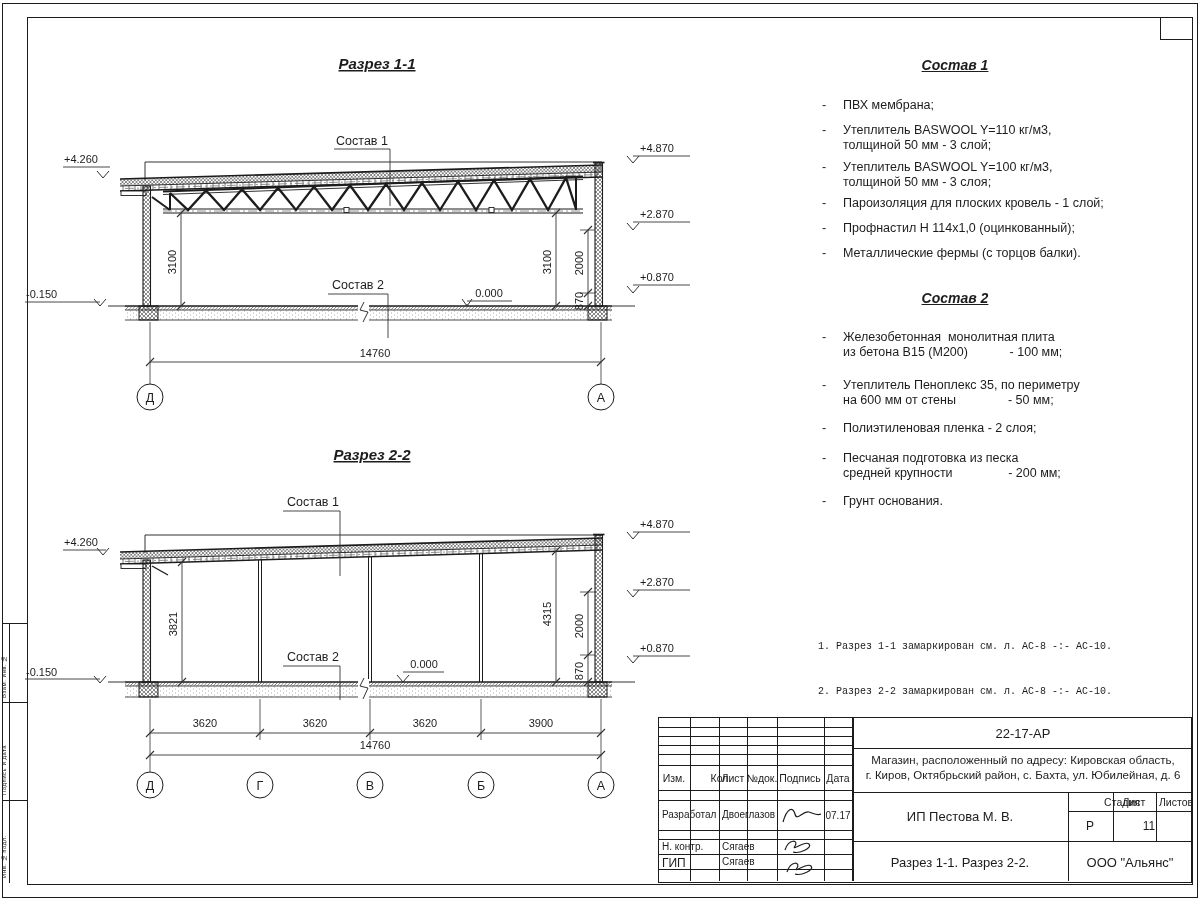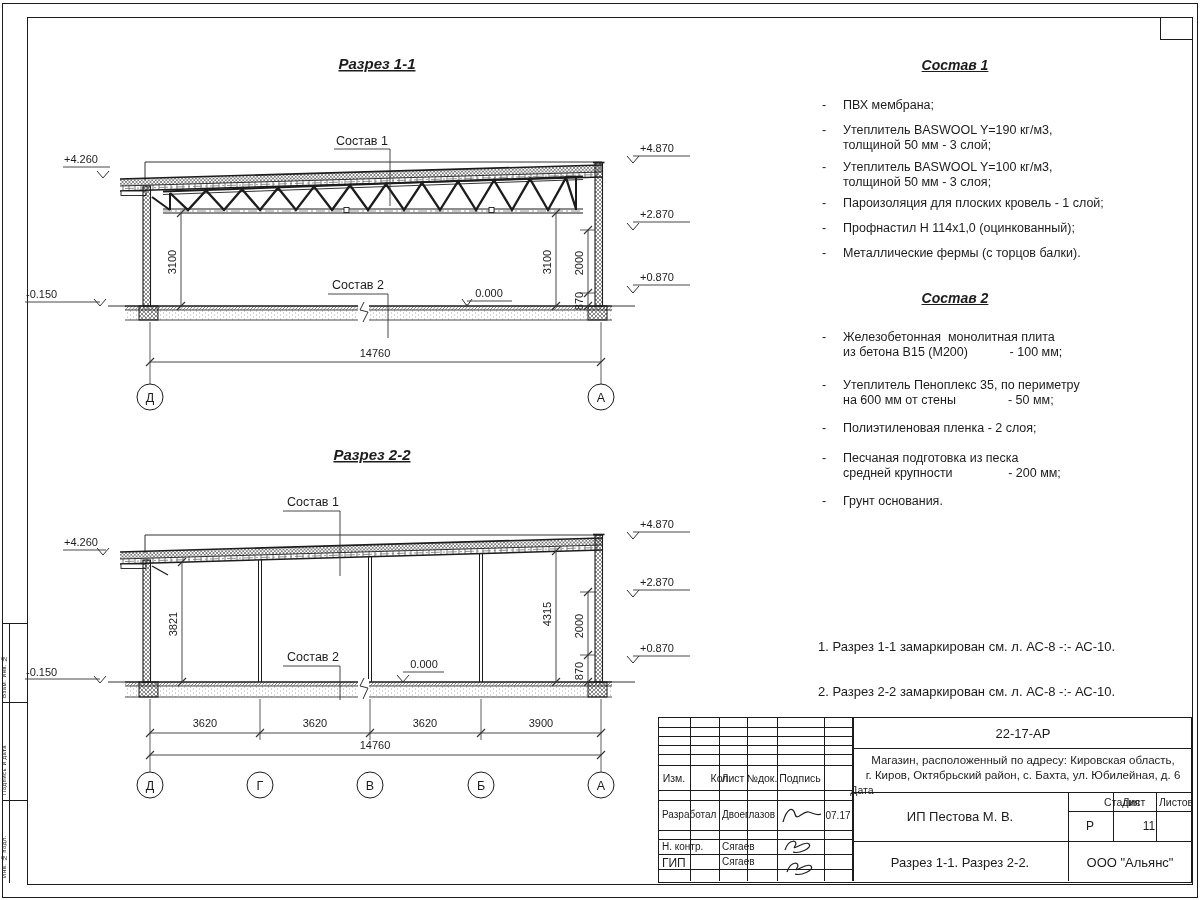--- a/index.html
+++ b/index.html
@@ -13,21 +13,21 @@
   .lbl{font-size:12.5px;}
   .dim{font-size:11px;}
   .elev{font-size:11px;}
   .bub{font-size:12.5px;}
   
   .spec-head{position:absolute;width:310px;text-align:center;font-size:14px;font-style:italic;
              font-weight:600;text-decoration:underline;}
   .spec-item{position:absolute;left:0;width:390px;font-size:12.5px;line-height:15px;}
   .spec-item .b{position:absolute;left:22px;top:0;}
   .spec-item .t{position:absolute;left:43px;top:0;white-space:pre;}
-  .notes{position:absolute;font-size:13px;line-height:15px;white-space:pre;}
+  .notes{position:absolute;font-size:10px;line-height:15px;white-space:pre;font-family:Liberation Mono, monospace;}
   
   #tb{position:absolute;left:658px;top:717px;width:534px;height:166px;border:1.6px solid #1c1c1c;box-sizing:border-box;}
   .tb-t{position:absolute;font-size:10.5px;white-space:nowrap;}
   .tb-c{transform:translate(-50%,-50%);}
   
   .vtxt{position:absolute;writing-mode:vertical-rl;transform:rotate(180deg);
         font-size:6px;letter-spacing:0.5px;color:#1c1c1c;white-space:nowrap;}
 </style>
 </head>
 <body>
@@ -265,21 +265,21 @@
 
   <div class="abs" style="left:800px;top:0;width:392px;height:700px;">
     <div class="spec-head" style="top:57px;">Состав 1</div>
 
     <div class="spec-item" style="top:98px;">
       <span class="b">-</span>
       <span class="t">ПВХ мембрана;</span>
     </div>
     <div class="spec-item" style="top:123px;">
       <span class="b">-</span>
-      <span class="t"><span>Утеплитель BASWOOL Y=190 кг/м3,</span><br><span>толщиной 50 мм - 3 слой;</span></span>
+      <span class="t"><span>Утеплитель BASWOOL Y=110 кг/м3,</span><br><span>толщиной 50 мм - 3 слой;</span></span>
     </div>
     <div class="spec-item" style="top:160px;">
       <span class="b">-</span>
       <span class="t"><span>Утеплитель BASWOOL Y=100 кг/м3,</span><br><span>толщиной 50 мм - 3 слоя;</span></span>
     </div>
     <div class="spec-item" style="top:196px;">
       <span class="b">-</span>
       <span class="t">Пароизоляция для плоских кровель - 1 слой;</span>
     </div>
     <div class="spec-item" style="top:221px;">
@@ -348,21 +348,21 @@
     <div class="ln" style="left:193px;top:30px;width:341px;height:1px;"></div>
     <div class="ln" style="left:193px;top:74px;width:341px;height:1px;"></div>
     <div class="ln" style="left:409px;top:93px;width:125px;height:1px;"></div>
     <div class="ln" style="left:193px;top:123px;width:341px;height:1px;"></div>
 
     <div class="tb-t tb-c" style="left:15px;top:60px;">Изм.</div>
     <div class="tb-t tb-c" style="left:62px;top:60px;">Кол.</div>
     <div class="tb-t tb-c" style="left:74px;top:60px;">Лист</div>
     <div class="tb-t tb-c" style="left:103px;top:60px;">№док.</div>
     <div class="tb-t tb-c" style="left:141px;top:60px;">Подпись</div>
-    <div class="tb-t tb-c" style="left:179px;top:72px;margin-left:24px;">Дата</div>
+    <div class="tb-t tb-c" style="left:179px;top:60px;">Дата</div>
 
     <div class="tb-t" style="left:3px;top:91px;font-size:10px;">Разработал</div>
     <div class="tb-t" style="left:63px;top:91px;font-size:10px;">Двоеглазов</div>
     <div class="tb-t tb-c" style="left:179px;top:97px;font-size:10px;">07.17</div>
     <div class="tb-t" style="left:3px;top:123px;font-size:10px;">Н. контр.</div>
     <div class="tb-t" style="left:63px;top:123px;font-size:10px;">Сягаев</div>
     <div class="tb-t" style="left:3px;top:138px;font-size:12px;">ГИП</div>
     <div class="tb-t" style="left:63px;top:138px;font-size:10px;">Сягаев</div>
 
     <svg class="abs" style="left:120px;top:84px;" width="44" height="26" viewBox="0 0 44 26">

